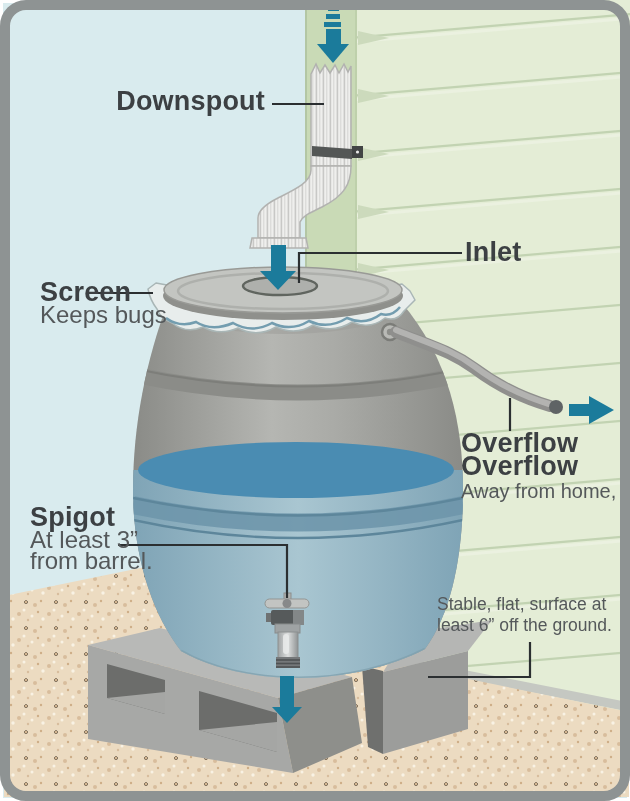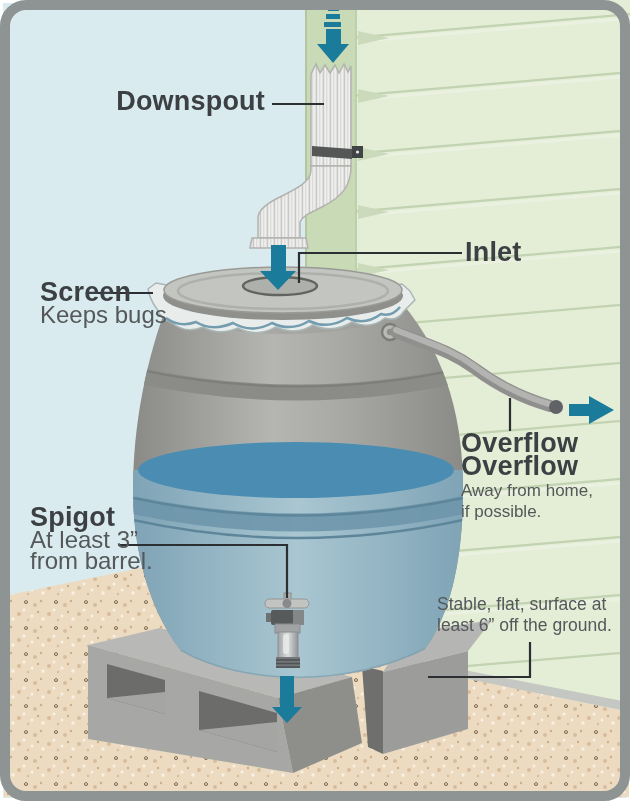--- a/index.html
+++ b/index.html
@@ -5,21 +5,21 @@
   html,body{margin:0;padding:0;background:#ffffff;}
   .canvas{position:relative;width:630px;height:801px;font-family:"Liberation Sans",sans-serif;
           -webkit-font-smoothing:antialiased;}
   .scene{position:absolute;left:0;top:0;}
   .frame{position:absolute;inset:0;border:10px solid #8e9393;border-radius:26px;
          box-sizing:border-box;pointer-events:none;}
   .lbl{position:absolute;color:#54585a;}
   .lbl .title{display:block;font-weight:700;font-size:27px;line-height:23px;color:#3c4043;letter-spacing:.2px;}
   .lbl .line{display:block;}
   .screen-lbl .line,.spigot-lbl .line{font-size:24px;line-height:21px;}
-  .overflow-lbl .line{font-size:17px;line-height:20.5px;}
+  .overflow-lbl .line{font-size:20px;line-height:20.5px;}
   .surface-lbl .line{font-size:17.5px;line-height:21px;}
   .downspout-lbl{text-align:right;}
 </style>
 </head>
 <body>
 
 <div class="canvas">
 
 <svg class="scene" width="630" height="801" viewBox="0 0 630 801">
   <defs>
@@ -246,21 +246,20 @@
 <div class="lbl spigot-lbl" style="left:30px;top:506px;width:140px;">
   <span class="title">Spigot</span>
   <span class="line">At least 3”</span>
   <span class="line">from barrel.</span>
 </div>
 
 <div class="lbl overflow-lbl" style="left:461px;top:432px;width:160px;">
   <span class="title">Overflow</span>
   <span class="title">Overflow</span>
   <span class="line" style="margin-top:3px;">Away from home,</span>
-  <span class="line">if possible.</span>
 </div>
 
 <div class="lbl surface-lbl" style="left:437px;top:594px;width:200px;">
   <span class="line">Stable, flat, surface at</span>
   <span class="line">least 6” off the ground.</span>
 </div>
 
 <div class="frame"></div>
 </div>
 

